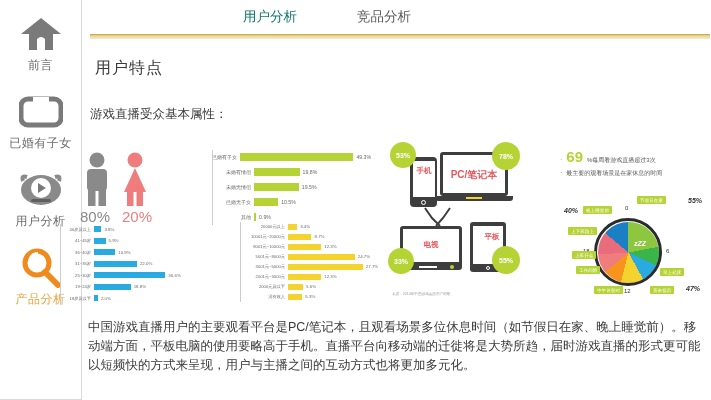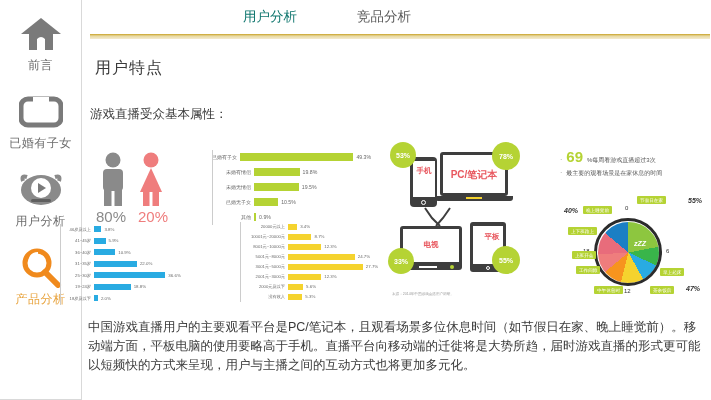--- a/index.html
+++ b/index.html
@@ -51,21 +51,21 @@
   .slide-title {
     position: absolute; left: 95px; top: 58px;
     font-size: 16px; color: #3a3a3a; letter-spacing: 1px;
   }
   .lead {
     position: absolute; left: 90px; top: 106px; width: 615px;
     font-size: 12.5px; line-height: 17px; color: #3a3a3a;
   }
 
   
-  .gender { position: absolute; left: 84px; top: 152px; width: 96px; }
+  .gender { position: absolute; left: 68px; top: 152px; width: 96px; }
   .gender-figs { display: flex; justify-content: center; gap: 8px; height: 54px; align-items: flex-end; }
   .gender-pcts { display: flex; justify-content: center; gap: 12px; margin-top: 2px; }
   .pct-male { font-size: 15px; color: #8a8a8a; }
   .pct-female { font-size: 15px; color: #ef7d7d; }
 
   
   .chart { position: absolute; }
   .bar-row { display: flex; align-items: center; height: 10px; margin-bottom: 1.5px; }
   .bar-label { font-size: 4.2px; color: #6a6a6a; text-align: right; padding-right: 3px; white-space: nowrap; }
   .bar-track { flex: 1; display: flex; align-items: center; }

